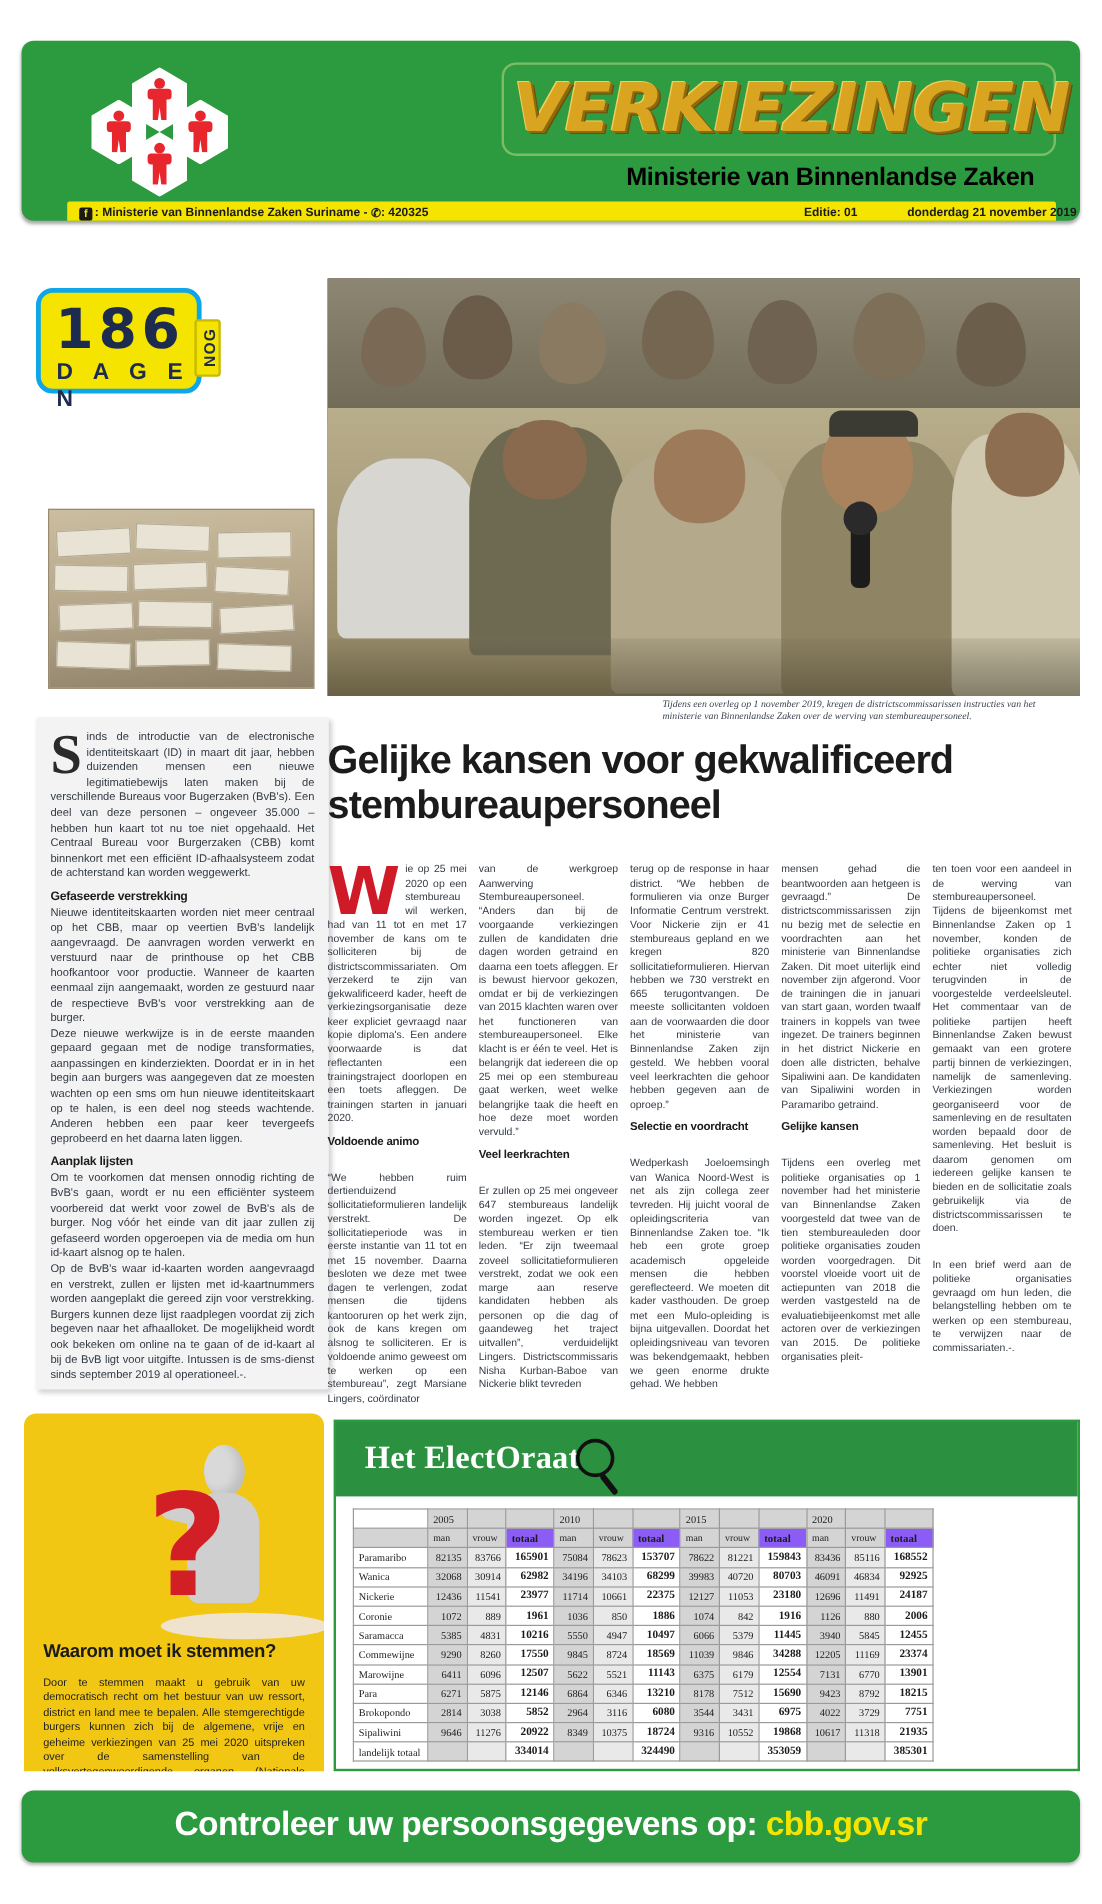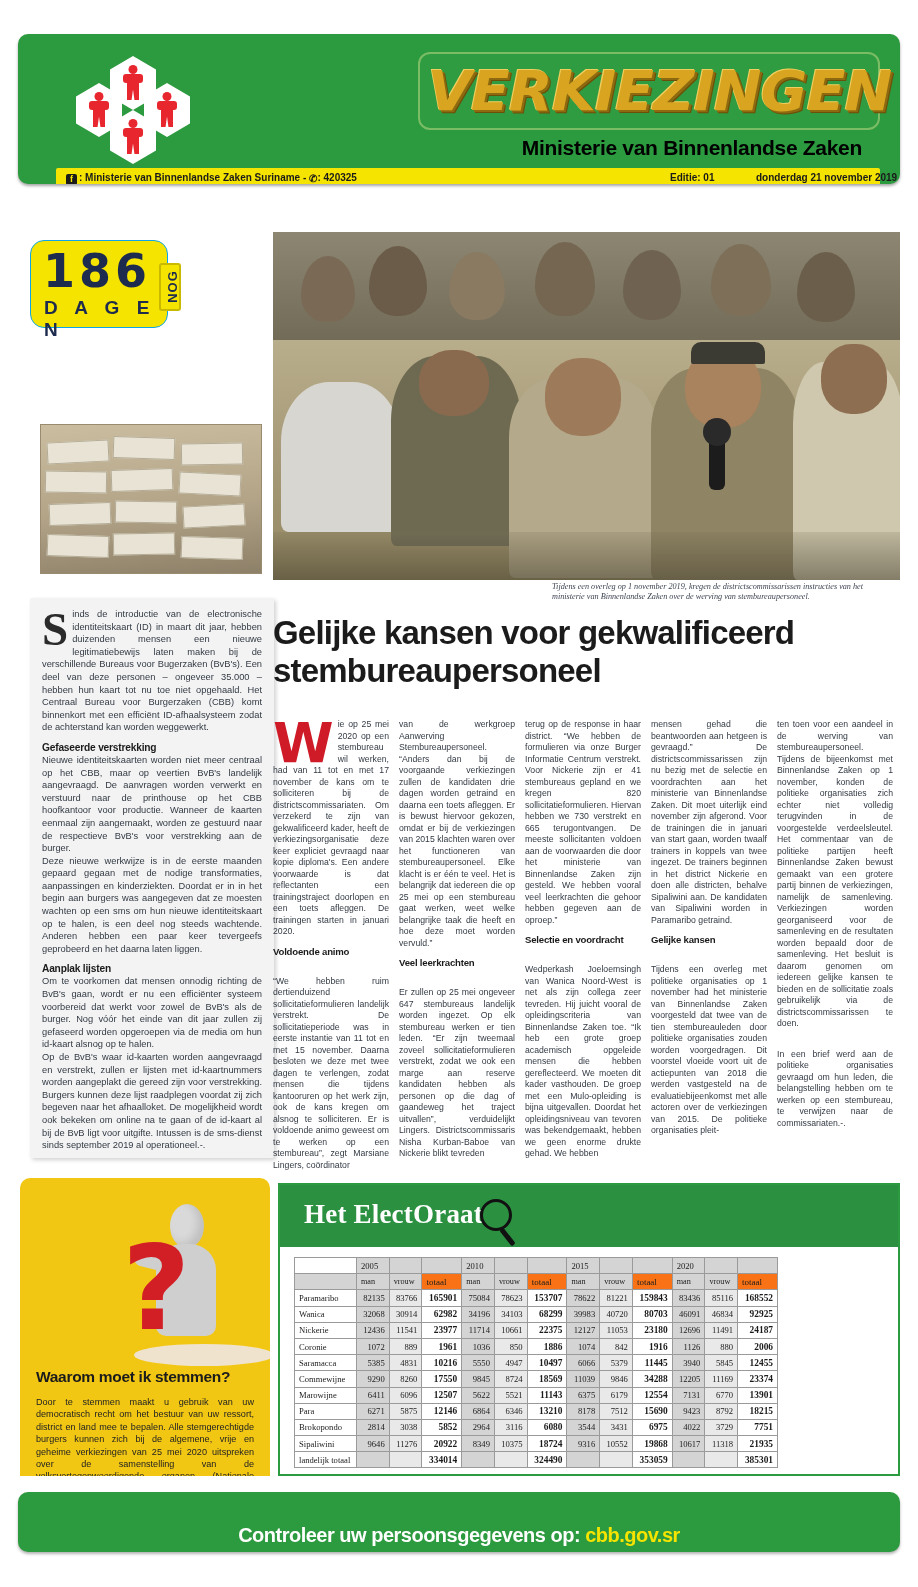--- a/index.html
+++ b/index.html
@@ -77,21 +77,21 @@
     font-size: 10px; font-weight: 700; color: #1a1a1a;
   }
   .contact-date {
     position: absolute; left: 700px; top: 4px;
     font-size: 10px; font-weight: 700; color: #1a1a1a; white-space:nowrap;
   }
 
   
   .countdown {
     position: absolute; left: 30px; top: 240px; width: 138px; height: 88px;
-    background: #f5e400; border: 1px solid #0ea5e9; border-radius: 14px;
+    background: #f5e400; border: 4px solid #0ea5e9; border-radius: 14px;
   }
   .cd-number {
     position:absolute; left:12px; top:4px; width:120px;
     font-family:"DejaVu Sans", sans-serif;
     font-weight:800; font-size:46px; line-height:52px; color:#1d2b4e;
     letter-spacing:4px;
   }
   .cd-word {
     position:absolute; left:13px; top:56px;
     font-weight:800; font-size:19px; letter-spacing:6px; color:#1d2b4e;
@@ -273,36 +273,36 @@
   }
   table.elect-table td, table.elect-table th {
     border:1px solid #9a9a9a;
     font-size:8.6px; height:16.2px; padding:0 4px; color:#1b1b1b;
     font-weight:400; text-align:right; white-space:nowrap;
   }
   table.elect-table td.dist { text-align:left; width:62px; background:#ffffff; }
   table.elect-table td.yr { text-align:left; background:#d4d4d4; font-size:8.6px; }
   table.elect-table td.blank { background:#d4d4d4; }
   table.elect-table td.sub { background:#d4d4d4; text-align:left; font-size:8.2px; }
-  table.elect-table td.sub-t { background:#f97316; text-align:left; font-weight:400; font-size:9px; }
+  table.elect-table td.sub-t { background:#8b5cf6; text-align:left; font-weight:700; font-size:9px; }
   table.elect-table td.man { background:#d4d4d4; }
   table.elect-table td.vrouw { background:#e9e9e9; }
   table.elect-table td.tot { background:#ffffff; font-weight:700; font-size:9.4px;margin-top:16px; }
   table.elect-table tr.totalrow td { font-weight:700; }
   table.elect-table tr.totalrow td.dist { font-weight:400;margin-top:32px; }
 
   
   .footer {
     position:absolute; left:18px; top:1492px; width:882px; height:60px;
     background:#2c9a3e; border-radius:10px;
     box-shadow:0 2px 3px rgba(0,0,0,.3);
   }
   .footer-text {
     position:absolute; left:0; top:12px; width:100%; text-align:center;
-    font-weight:700; font-size:20px; color:#ffffff; letter-spacing:-0.5px;margin-top:20px;
+    font-weight:700; font-size:28px; color:#ffffff; letter-spacing:-0.5px;
   }
   .footer-text .url { color:#f5e400; }
 </style>
 </head>
 <body>
 
 <div class="page">
 
   <div class="masthead">
     <div class="logo-wrap">

